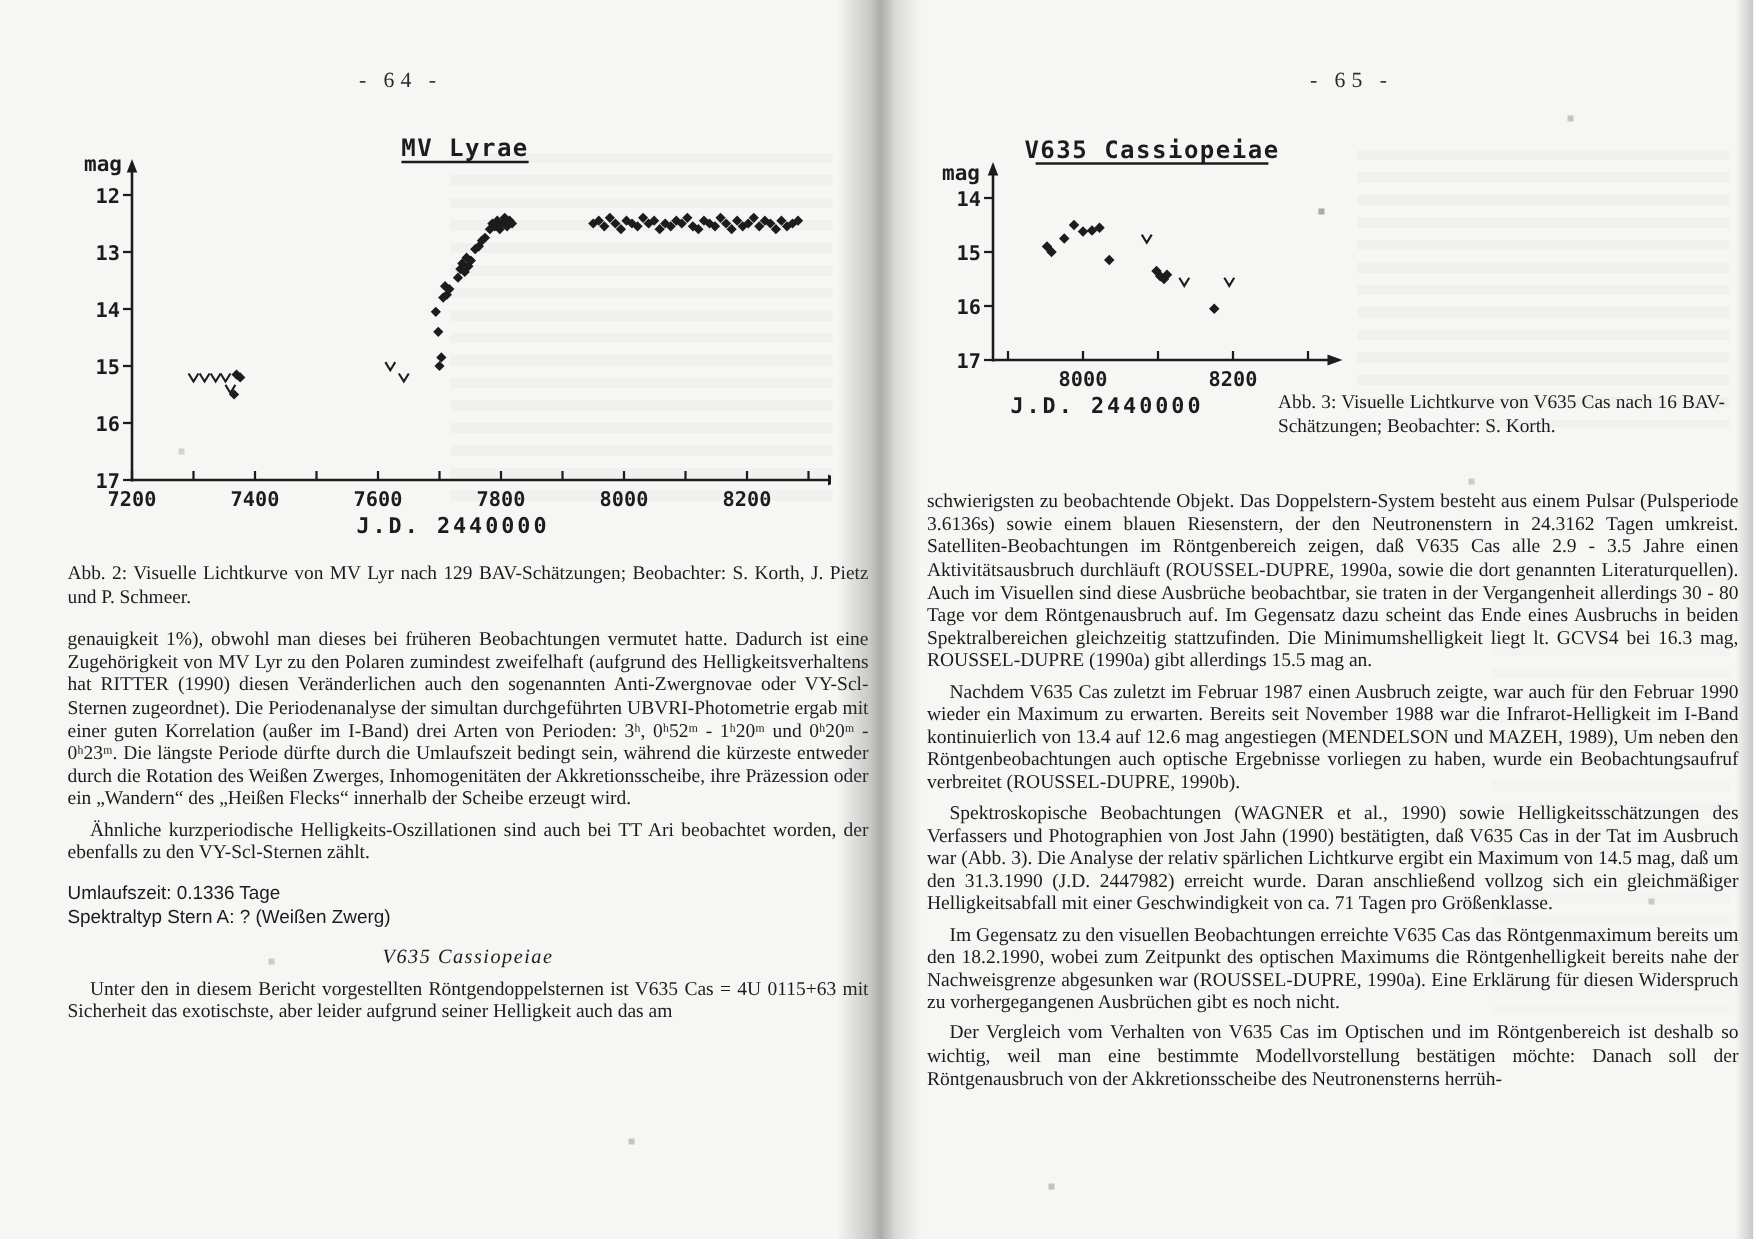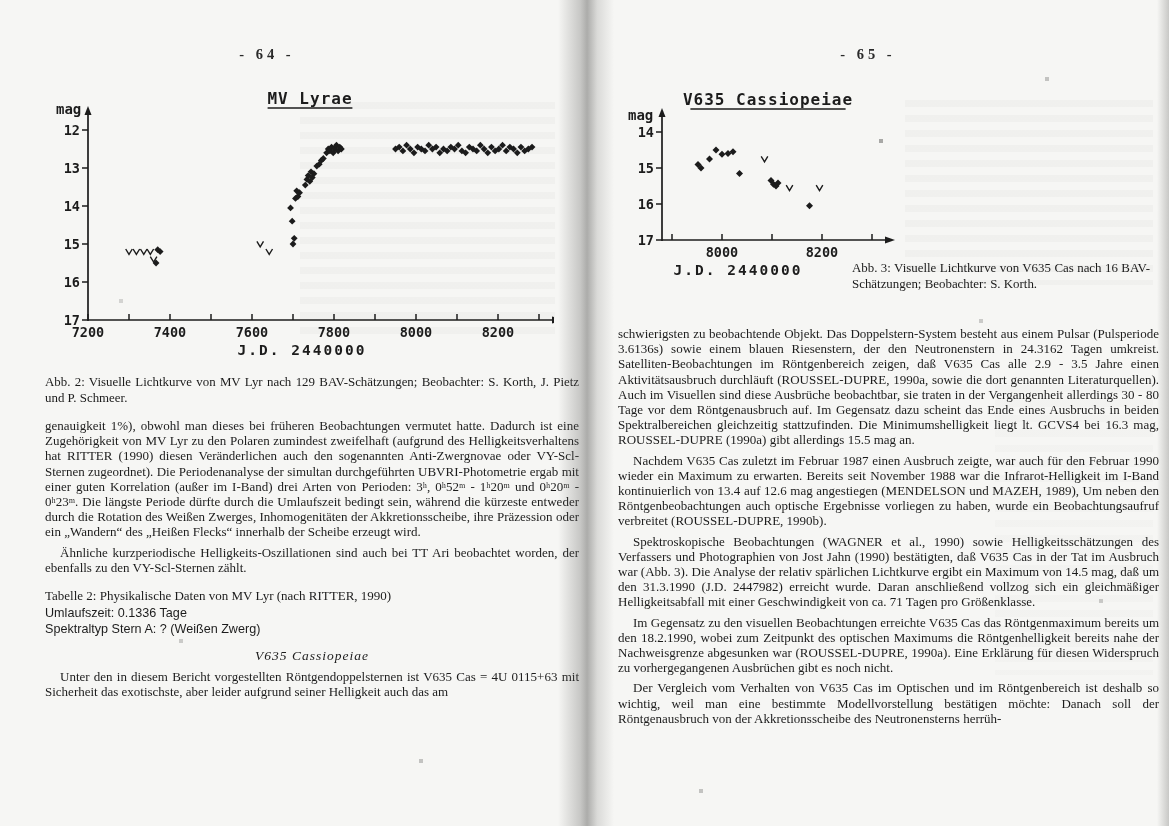--- a/index.html
+++ b/index.html
@@ -4,24 +4,24 @@
 <style>
   html,body{margin:0;padding:0;}
   .sheet{
     position:relative; width:1169px; height:826px; overflow:hidden;
     background:#f6f6f4; color:#1c1c1c;
     font-family:"Liberation Serif", serif;
   }
   .page{position:absolute; inset:0;}
   .page-number{
     position:absolute; width:170px; text-align:center;
-    font-size:14.5px; letter-spacing:4px; font-weight:bold; color:#2a2a2a;
+    font-size:14.5px; letter-spacing:4px; font-weight:normal; color:#2a2a2a;
   }
   #pn-left{left:182px; top:46px;}
-  #pn-right{left:783px; top:46px;}
+  #pn-right{left:816px; top:46px;}
   .chart{position:absolute;}
   #chart-mv-lyr{left:52px; top:90px; width:502px; height:268px;}
   #chart-v635{left:626px; top:92px; width:274px; height:198px;}
   .caption{
     position:absolute; font-size:12.9px; line-height:16px;
     text-align:justify; color:#1b1b1b;
   }
   #caption-left{left:45px; top:361px; width:534px;}
   #caption-right{left:852px; top:247px; width:298px;}
   .body-text{position:absolute; font-size:13px; line-height:15.2px;}
@@ -204,21 +204,20 @@
             <path d="M 213.92 158.99999999999997 L 217.22 164.39999999999998 L 220.52 158.99999999999997" stroke="#1c1c1c" stroke-width="1.4" fill="none"></path>
           </g>
         </svg></div>
 
     <p class="caption" id="caption-left">Abb. 2: Visuelle Lichtkurve von MV Lyr nach 129 BAV-Schätzungen; Beobachter: S. Korth, J. Pietz und P. Schmeer.</p>
 
     <div class="body-text" id="body-left">
       <p>genauigkeit 1%), obwohl man dieses bei früheren Beobachtungen vermutet hatte. Dadurch ist eine Zugehörigkeit von MV Lyr zu den Polaren zumindest zweifelhaft (aufgrund des Helligkeitsverhaltens hat RITTER (1990) diesen Veränderlichen auch den sogenannten Anti-Zwergnovae oder VY-Scl-Sternen zugeordnet). Die Periodenanalyse der simultan durchgeführten UBVRI-Photometrie ergab mit einer guten Korrelation (außer im I-Band) drei Arten von Perioden: 3ʰ, 0ʰ52ᵐ - 1ʰ20ᵐ und 0ʰ20ᵐ - 0ʰ23ᵐ. Die längste Periode dürfte durch die Umlaufszeit bedingt sein, während die kürzeste entweder durch die Rotation des Weißen Zwerges, Inhomogenitäten der Akkretionsscheibe, ihre Präzession oder ein „Wandern“ des „Heißen Flecks“ innerhalb der Scheibe erzeugt wird.</p>
       <p class="indent">Ähnliche kurzperiodische Helligkeits-Oszillationen sind auch bei TT Ari beobachtet worden, der ebenfalls zu den VY-Scl-Sternen zählt.</p>
       <div class="table-block">
-        <p class="table-title">Tabelle 2: Physikalische Daten von MV Lyr (nach RITTER, 1990)</p>
         <p class="table-row">Umlaufszeit: 0.1336 Tage</p>
         <p class="table-row">Spektraltyp Stern A: ? (Weißen Zwerg)</p>
       </div>
       <p class="section-heading">V635 Cassiopeiae</p>
       <p class="indent">Unter den in diesem Bericht vorgestellten Röntgendoppelsternen ist V635 Cas = 4U 0115+63 mit Sicherheit das exotischste, aber leider aufgrund seiner Helligkeit auch das am</p>
     </div>
   </div>
 
   <div class="page">
     <div class="page-number" id="pn-right">- 65 -</div>

